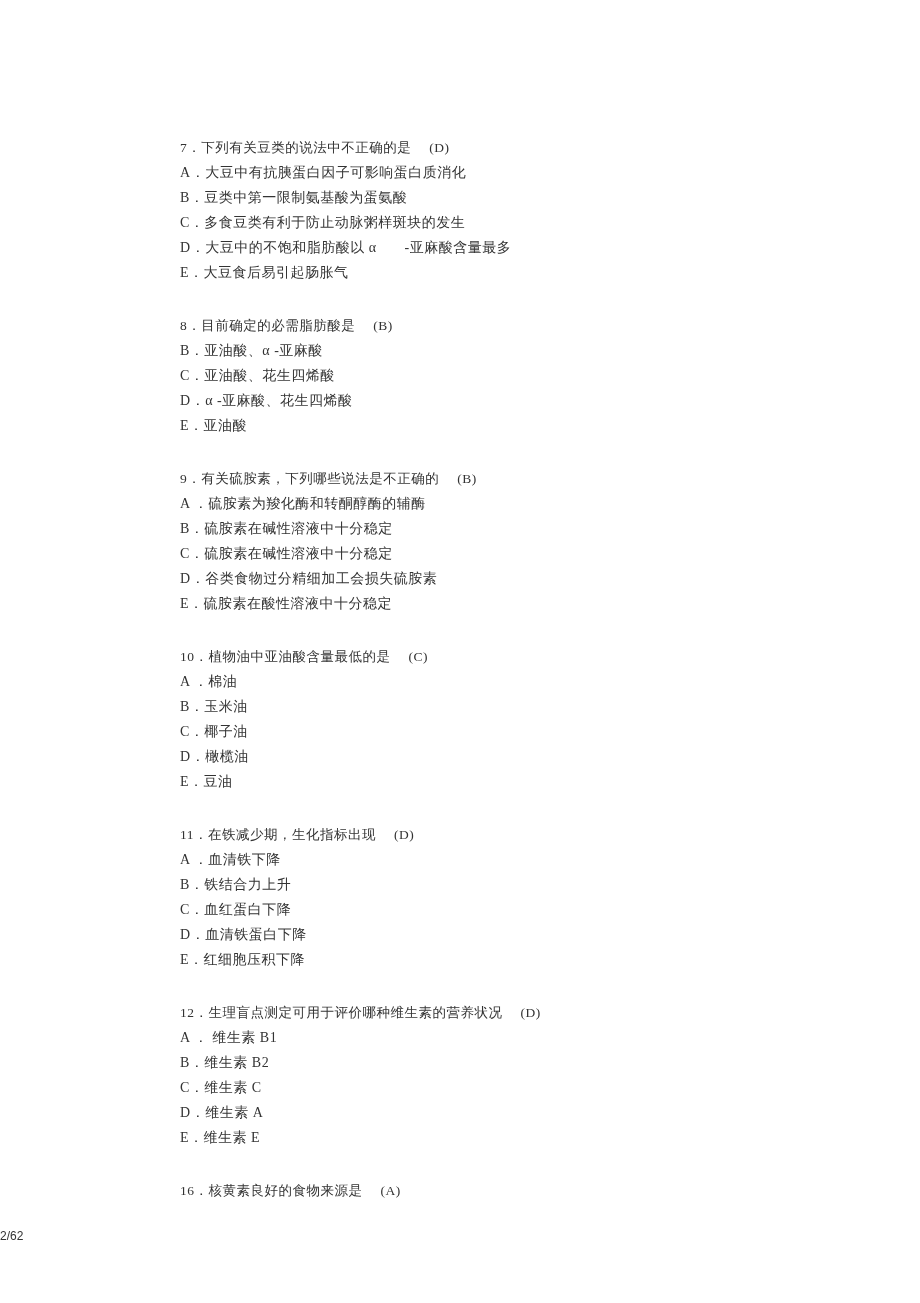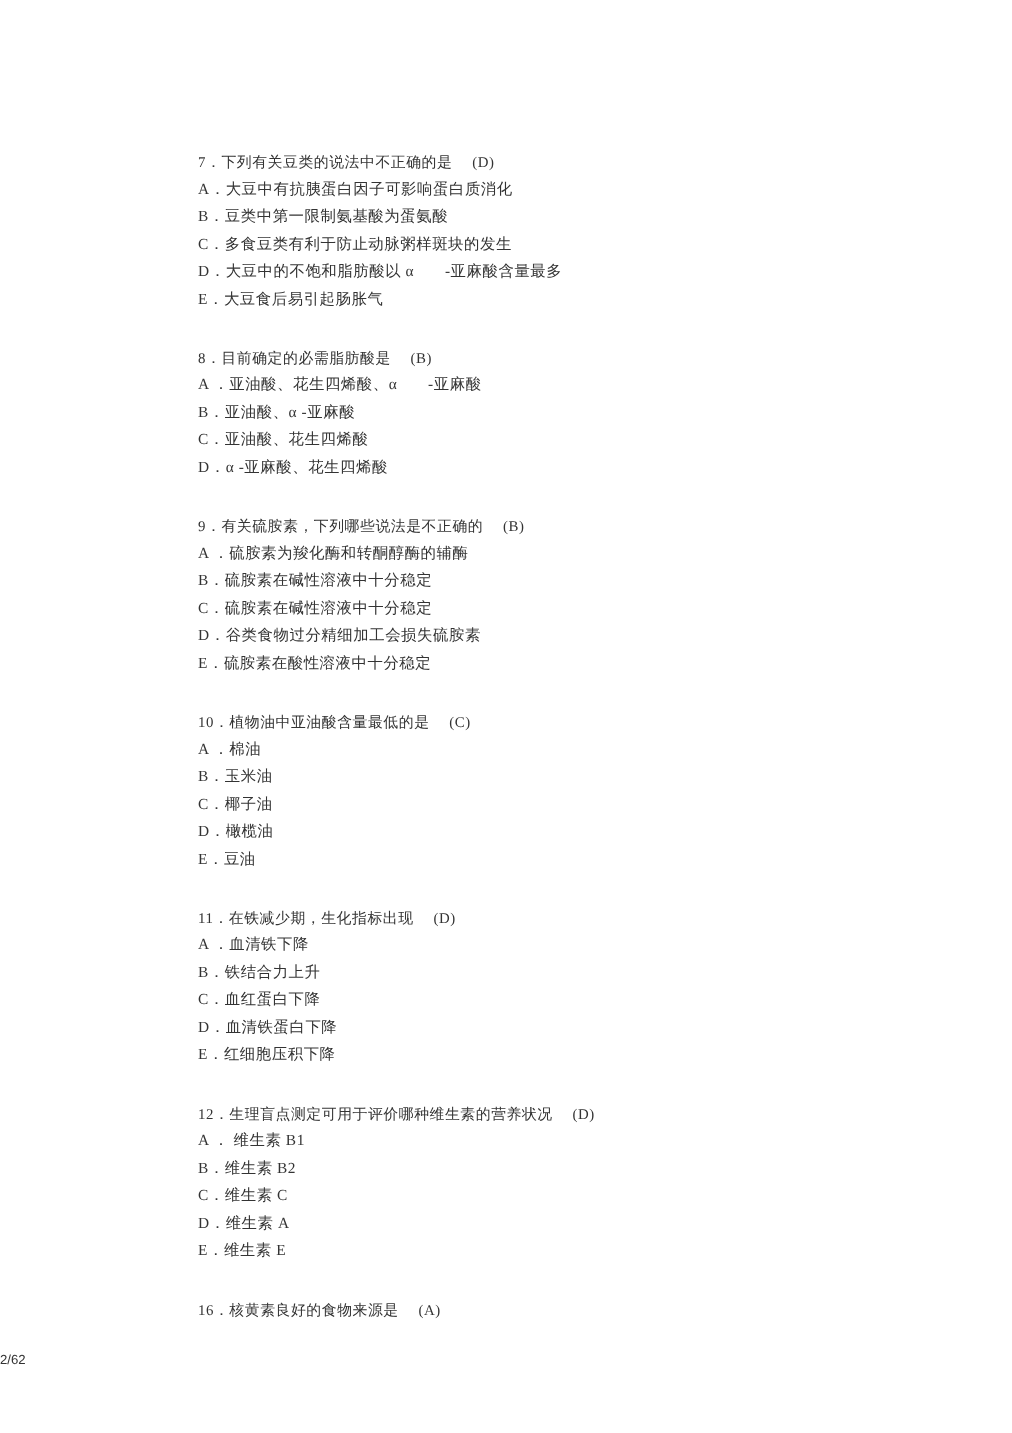--- a/index.html
+++ b/index.html
@@ -57,24 +57,24 @@
     <div class="option"><span>B</span>．<span>豆类中第一限制氨基酸为蛋氨酸</span></div>
     <div class="option"><span>C</span>．<span>多食豆类有利于防止动脉粥样斑块的发生</span></div>
     <div class="option"><span>D</span>．<span>大豆中的不饱和脂肪酸以 α</span><span class="alpha-gap"></span><span>-亚麻酸含量最多</span></div>
     <div class="option"><span>E</span>．<span>大豆食后易引起肠胀气</span></div>
   </div>
 
   <div class="question-block">
     <div class="question-text">
       <span>8</span>．<span>目前确定的必需脂肪酸是</span><span class="answer">(B)</span>
     </div>
-    <div class="option"><span>A</span> ．<span>亚油酸、花生四烯酸、α</span><span class="alpha-gap"></span><span>-亚麻酸</span></div>
     <div class="option"><span>B</span>．<span>亚油酸、α -亚麻酸</span></div>
     <div class="option"><span>C</span>．<span>亚油酸、花生四烯酸</span></div>
     <div class="option"><span>D</span>．<span>α -亚麻酸、花生四烯酸</span></div>
+    <div class="option"><span>E</span>．<span>亚油酸</span></div>
   </div>
 
   <div class="question-block">
     <div class="question-text">
       <span>9</span>．<span>有关硫胺素，下列哪些说法是不正确的</span><span class="answer">(B)</span>
     </div>
     <div class="option"><span>A</span> ．<span>硫胺素为羧化酶和转酮醇酶的辅酶</span></div>
     <div class="option"><span>B</span>．<span>硫胺素在碱性溶液中十分稳定</span></div>
     <div class="option"><span>C</span>．<span>硫胺素在碱性溶液中十分稳定</span></div>
     <div class="option"><span>D</span>．<span>谷类食物过分精细加工会损失硫胺素</span></div>

